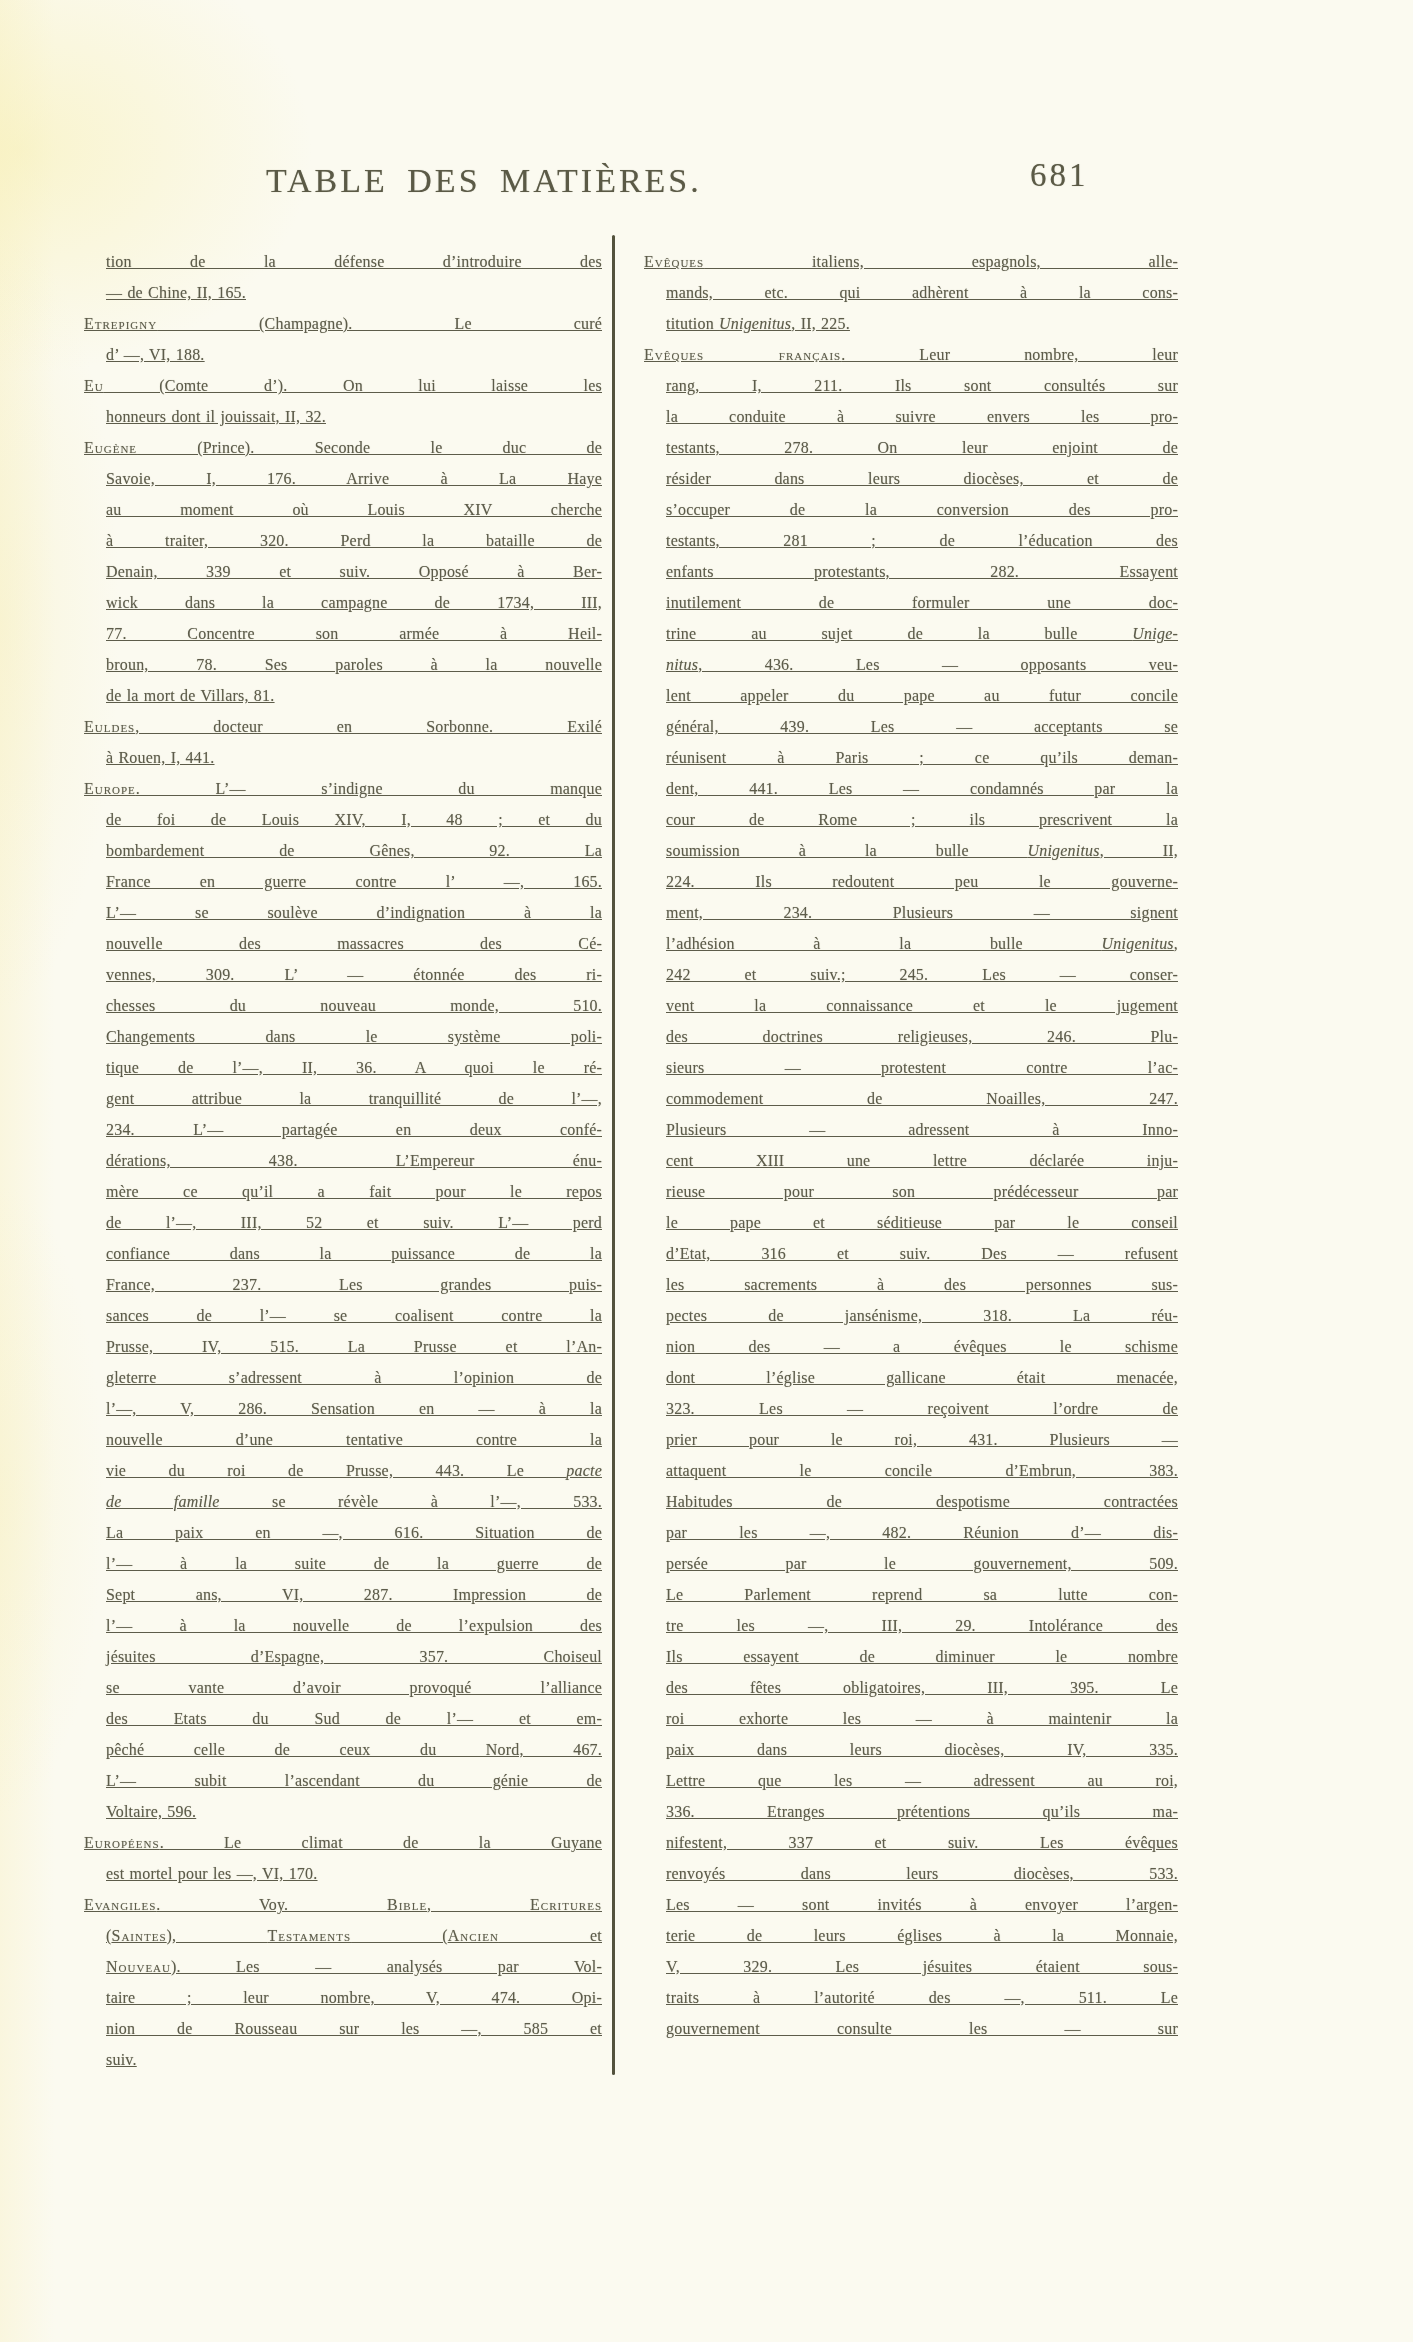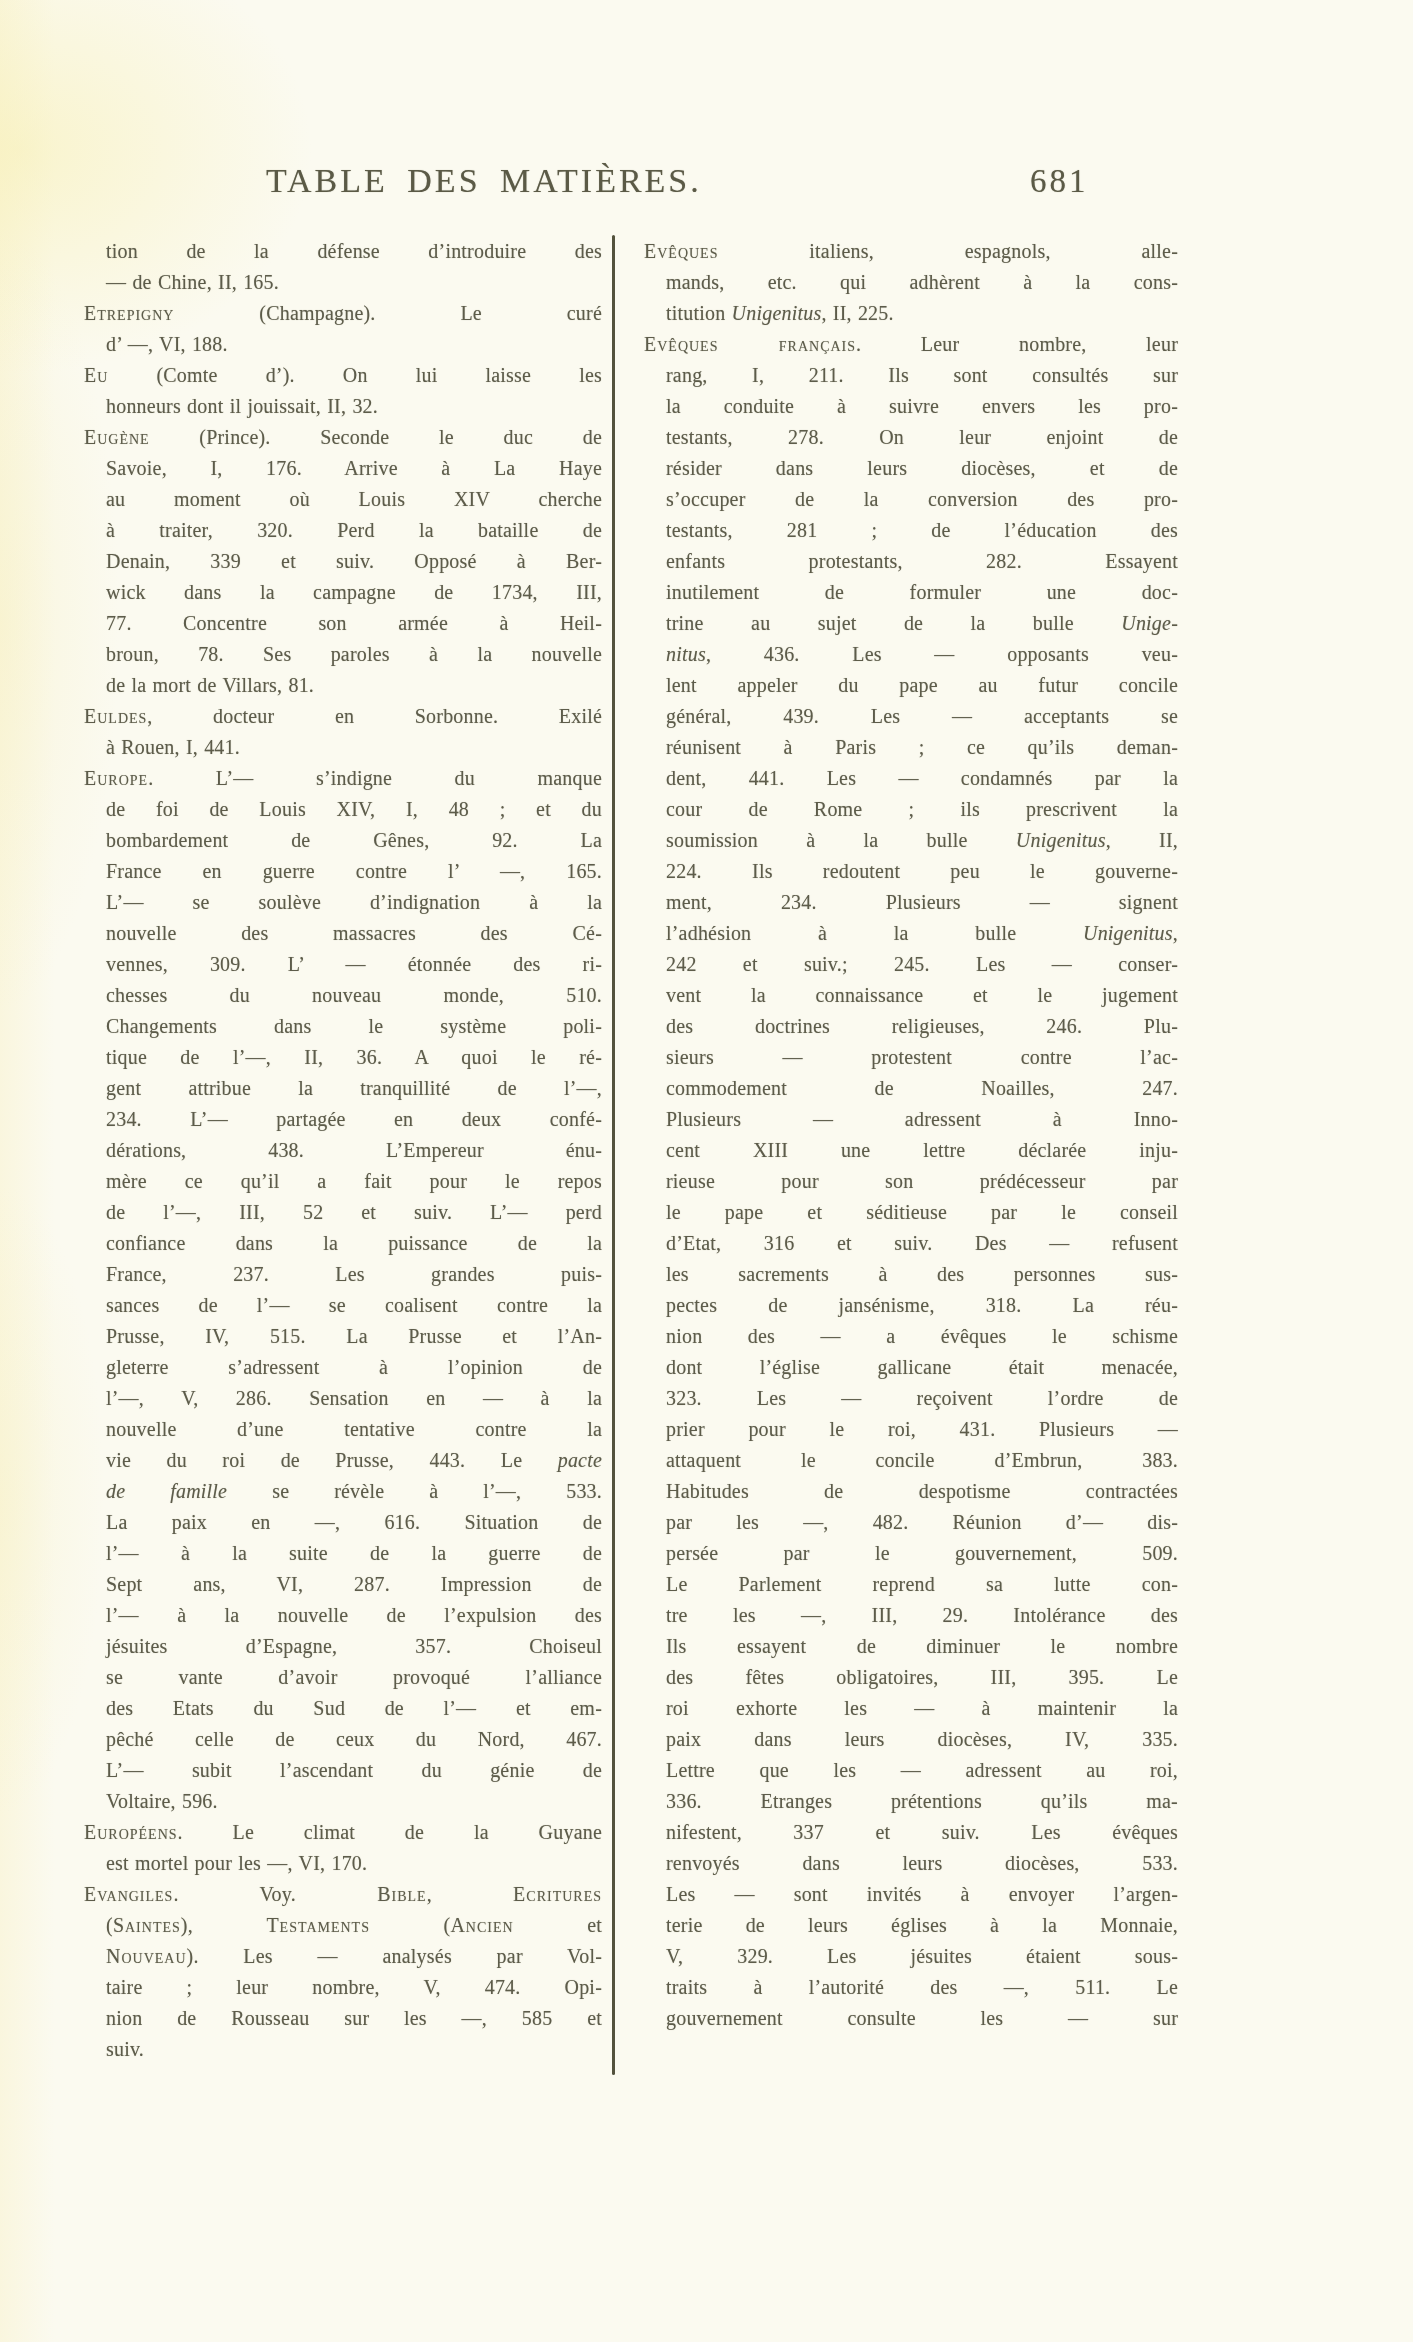--- a/index.html
+++ b/index.html
@@ -9,28 +9,28 @@
         background:
           radial-gradient(ellipse 420px 320px at 18px 150px, rgba(247,238,170,0.50), rgba(247,238,170,0) 70%),
           radial-gradient(ellipse 160px 520px at 0px 620px, rgba(246,238,185,0.35), rgba(246,238,185,0) 75%),
           radial-gradient(ellipse 140px 420px at 0px 1500px, rgba(246,238,185,0.30), rgba(246,238,185,0) 75%),
           linear-gradient(90deg, rgba(248,240,195,0.40), rgba(248,240,195,0) 55px),
           #fbfaf0;
         color:#5d5c4a;}
   .hdr-title{position:absolute;left:266px;top:163px;width:520px;
         font-size:34px;line-height:36px;letter-spacing:3px;word-spacing:8px;color:#5b5a46;
         text-shadow:0 0 1px rgba(91,90,70,.45);}
-  .hdr-num{position:absolute;left:1030px;top:163px;width:90px;
+  .hdr-num{position:absolute;left:1030px;top:157px;width:90px;
         font-size:33px;line-height:36px;letter-spacing:3px;color:#5b5a46;
         text-shadow:0 0 1px rgba(91,90,70,.45);}
   .divider{position:absolute;left:612px;top:235px;width:3px;height:1840px;
         background:#53523d;border-radius:2px;}
-  .col{position:absolute;top:236px;font-size:20px;line-height:31px;
+  .col{position:absolute;top:246px;font-size:16px;line-height:31px;
         letter-spacing:.2px;word-spacing:1px;
-        text-shadow:0 0 1px rgba(93,92,74,.40);}
+        text-shadow:0 0 1px rgba(93,92,74,.40);text-decoration:underline;}
   #col0{left:84px;width:518px;}
   #col1{left:644px;width:534px;}
   .line{text-align:justify;text-align-last:justify;height:31px;white-space:nowrap;}
   .line.cont{padding-left:22px;}
   .line.last{text-align-last:left;}
   .sc{font-variant:small-caps;letter-spacing:1px;}
   .i{font-style:italic;}
 </style>
 </head>
 <body>

